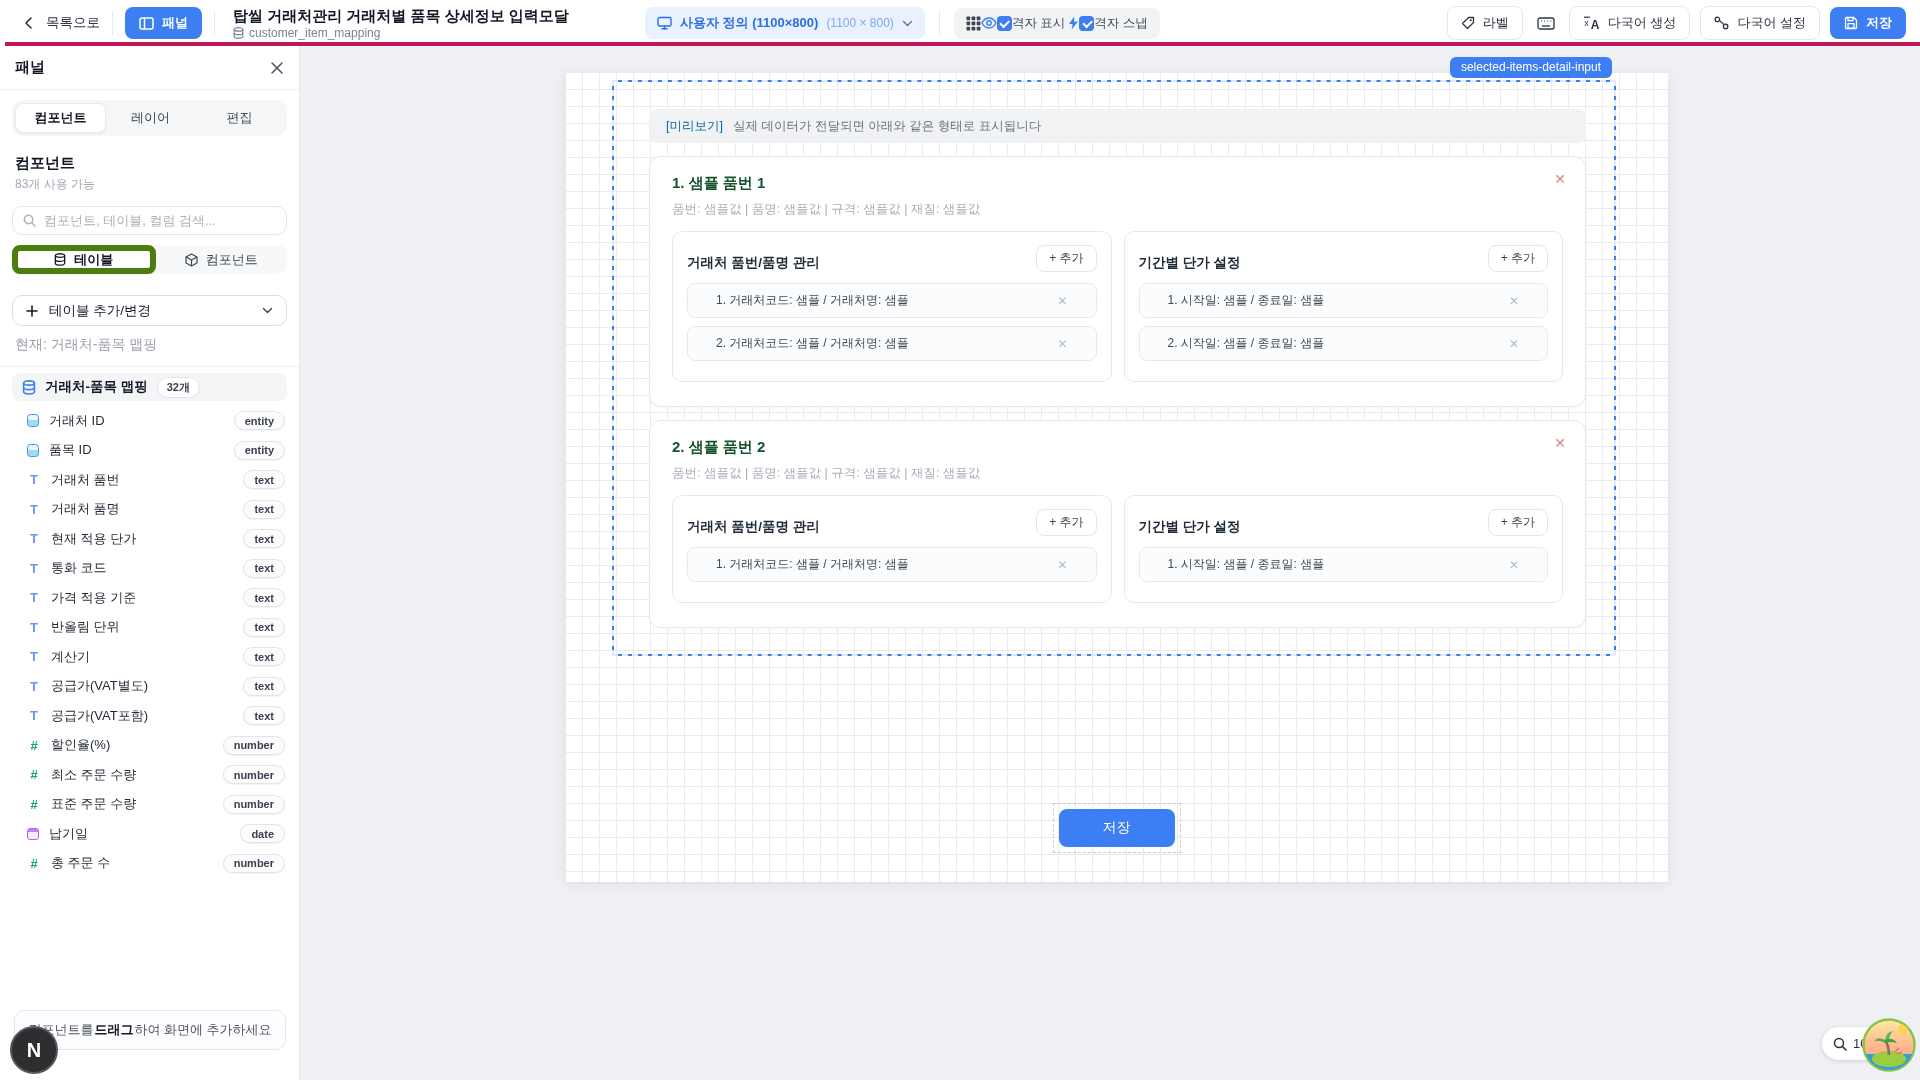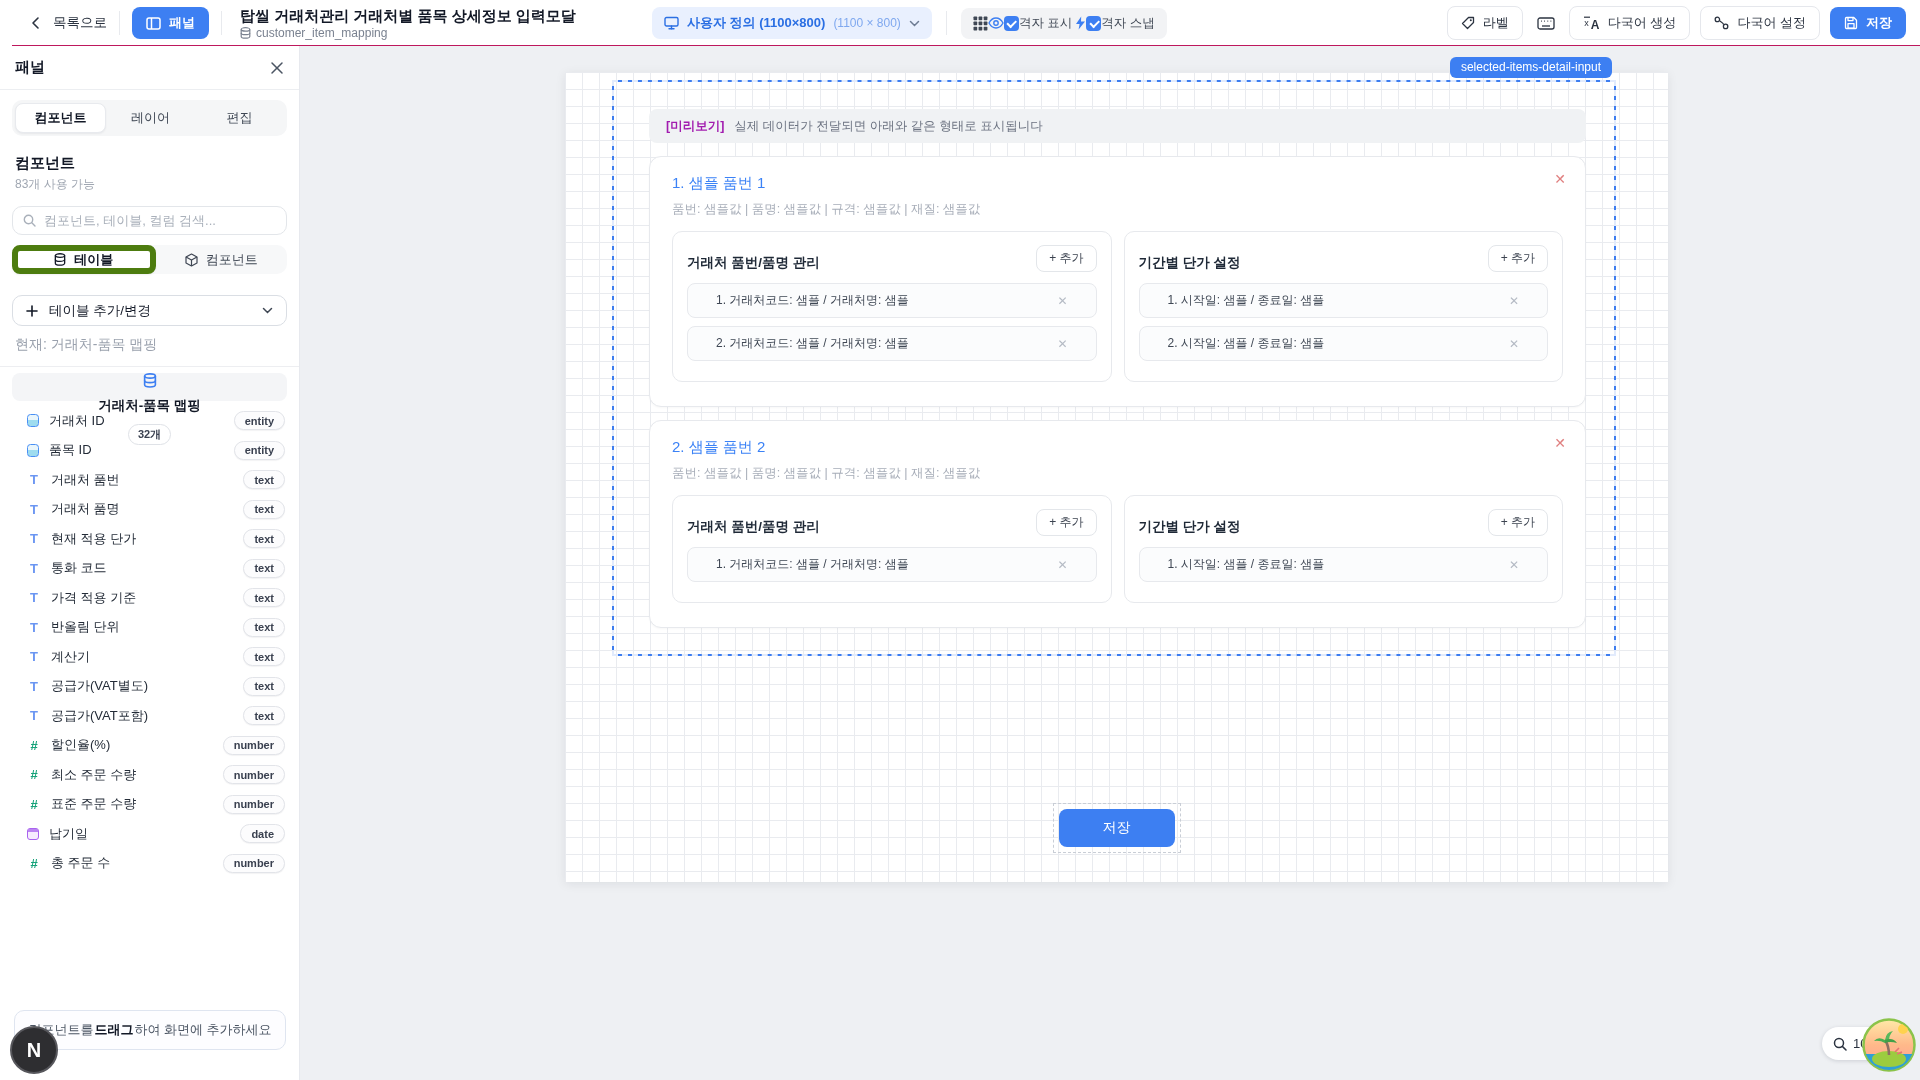--- a/index.html
+++ b/index.html
@@ -1,21 +1,21 @@
 <!DOCTYPE html>
 <html><head>
 <meta charset="utf-8">
 <style>
   * { margin:0; padding:0; box-sizing:border-box; }
   html,body { width:1920px; height:1080px; overflow:hidden; background:#fff;
     font-family:"Liberation Sans", sans-serif; color:#1f2937; }
 
   
-  .topbar { position:fixed; left:12px; top:0; right:0; height:46px; background:#fff;
-    border-bottom:1px solid #be185d; z-index:40; }
+  .topbar { position:fixed; left:5px; top:0; right:0; height:46px; background:#fff;
+    border-bottom:4px solid #be185d; z-index:40; }
   .tb-left { position:absolute; left:16px; top:0; height:46px; display:flex; align-items:center; gap:12px; }
   .tb-center { position:absolute; left:640px; top:0; height:46px; display:flex; align-items:center; gap:14px; }
   .tb-right { position:absolute; right:14px; top:0; height:46px; display:flex; align-items:center; gap:10px; }
   .vdiv { width:1px; height:24px; background:#e8eaee; }
   .back-row { display:flex; align-items:center; gap:9px; font-size:13.5px; color:#2b3340; cursor:pointer; }
   .btn-blue { display:flex; align-items:center; gap:8px; background:#3d7ff2; color:#fff;
     border:none; border-radius:8px; padding:7px 14px; font-size:13px; font-weight:600; cursor:pointer;
     font-family:inherit; }
   .title-block { margin-left:6px; }
   .tb-title { font-size:15px; font-weight:700; color:#121826; line-height:1.2; }
@@ -56,21 +56,21 @@
     font-size:13px; color:#3f4754; border-radius:8px; cursor:pointer; background:transparent; border:none; font-family:inherit; }
   .src-btn.active { background:#fff; border:6px solid #4d7c0f; font-weight:600; color:#121826;
     box-shadow:0 1px 2px rgba(15,23,42,.06); }
   .add-table-btn { margin:21px 12px 0; width:calc(100% - 24px); height:31px; border:1px solid #dadee4;
     border-radius:10px; background:#fff; display:flex; align-items:center; gap:11px; padding:0 13px;
     font-size:13.5px; color:#121826; font-weight:500; cursor:pointer; font-family:inherit; }
   .add-table-btn .chev { margin-left:auto; }
   .current-table { margin:10px 15px 0; font-size:14px; color:#9aa1ad; }
   .sb-divider { margin:12px 0 6px; border-top:1px solid #edeef1; }
   .tbl-head { margin:6px 12px 0; background:#f4f5f7; border-radius:8px; height:28px;
-    display:flex; align-items:center; gap:9px; padding:0 10px; cursor:pointer;flex-direction:column; }
+    display:flex; align-items:center; gap:9px; padding:0 10px; cursor:pointer; }
   .tbl-head-name { font-size:13.5px; font-weight:700; color:#121826; }
   .tbl-count { font-size:11px; font-weight:700; color:#3a4150; background:#fff; border:1px solid #dfe2e7;
     border-radius:999px; padding:2px 9px; }
   .field-list { margin-top:5px; }
   .field-row { display:flex; align-items:center; height:29.5px; padding:0 14px 0 27px; cursor:grab; }
   .field-label { flex:1; margin-left:10px; font-size:13px; color:#242c38; }
   .type-badge { font-size:11px; font-weight:700; color:#3a4150; background:#fcfcfd; border:1px solid #e2e4e9;
     border-radius:999px; padding:2.5px 10px; box-shadow:0 1px 1px rgba(15,23,42,.05); }
   .fi { width:14px; display:inline-flex; justify-content:center; align-items:center; flex:none; }
   .fi.t-text::before { content:"T"; color:#6b96f2; font-weight:700; font-size:13px; }
@@ -94,25 +94,25 @@
     background-image:linear-gradient(to right,#e9ebef 1px,transparent 1px),
                      linear-gradient(to bottom,#e9ebef 1px,transparent 1px);
     background-size:17px 17px; }
   .selection { position:absolute; left:47px; top:8px; width:1004px; height:576px; border:2px solid #3c7df0; }
   .selection::before { content:""; position:absolute; inset:-2px; border:2px dashed rgba(255,255,255,.85); pointer-events:none; }
   .sel-tooltip { position:absolute; right:2px; top:-25px; background:#3d7ff2; color:#fff; font-size:12px;
     padding:3px 11px 4px; border-radius:6px; white-space:nowrap; }
   .sel-inner { padding:27px 28px 0 35px; }
   .preview-banner { height:34px; background:#f0f2f4; border-radius:8px; display:flex; align-items:center;
     padding:0 17px; font-size:12.5px; color:#6b7280; }
-  .preview-tag { color:#a21caf; font-weight:700; margin-right:10px; }
+  .preview-tag { color:#0369a1; font-weight:400; margin-right:10px; }
   .card { position:relative; background:#fff; border:1px solid #e7e9ed; border-radius:12px;
     padding:17px 22px 24px; margin-top:13px; box-shadow:0 1px 2px rgba(15,23,42,.03); }
   .card-close { position:absolute; top:15px; right:19px; color:#e07f7f; font-size:14px; cursor:pointer; line-height:1; }
-  .card-title { font-size:15px; font-weight:400; color:#3b82f6; }
+  .card-title { font-size:15px; font-weight:700; color:#14532d; }
   .card-meta { margin-top:8px; font-size:12.5px; color:#a7adb8; }
   .card-panels { display:flex; gap:12px; margin-top:13px; }
   .panel { flex:1; border:1px solid #e7e9ed; border-radius:10px; padding:13px 14px 20px; background:#fff; }
   .panel-head { display:flex; justify-content:space-between; align-items:flex-end; }
   .panel-title { font-size:13.5px; font-weight:700; color:#1f2937; }
   .panel-add { border:1px solid #e3e6ea; border-radius:8px; background:#fff; padding:4px 12px;
     font-size:12px; color:#3c4350; cursor:pointer; font-family:inherit; }
   .panel-items { margin-top:11px; display:flex; flex-direction:column; gap:8px; }
   .p-item { display:flex; justify-content:space-between; align-items:center; border:1px solid #e7e9ed;
     background:#fbfcfd; border-radius:8px; padding:8px 28px; font-size:12px; color:#3f4754; }

